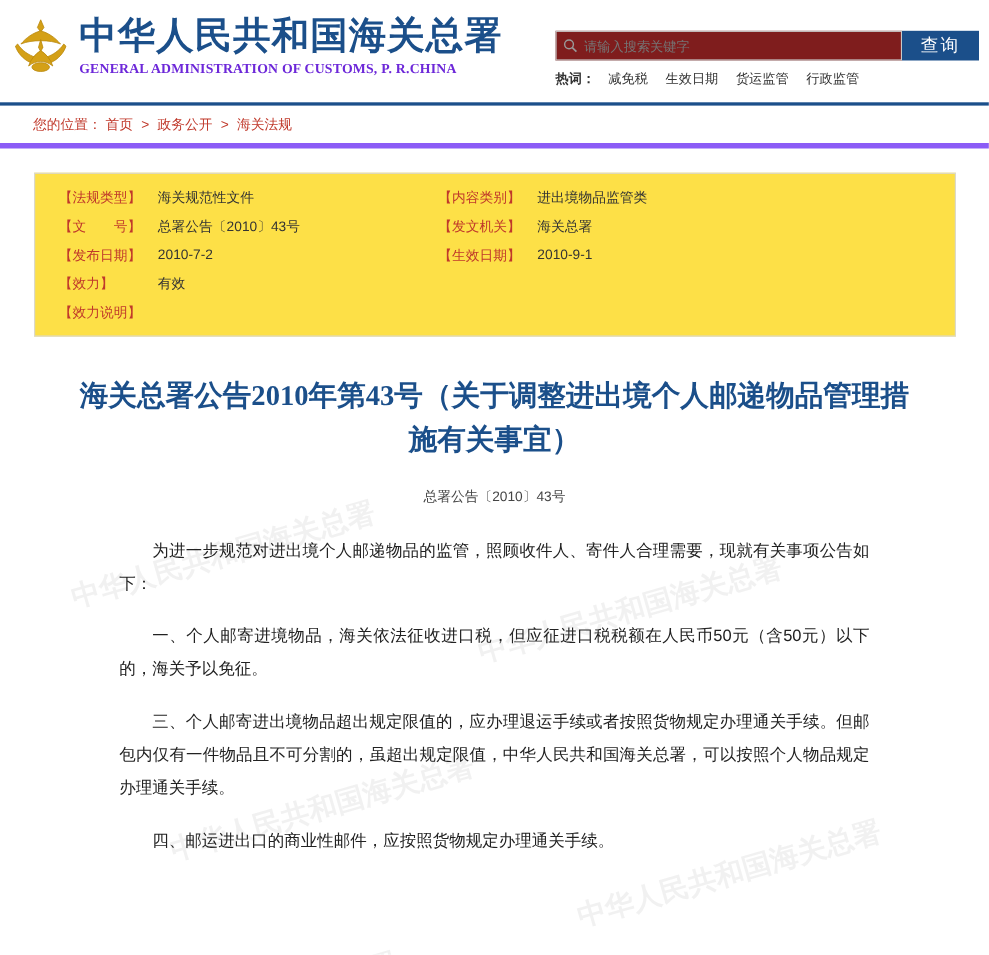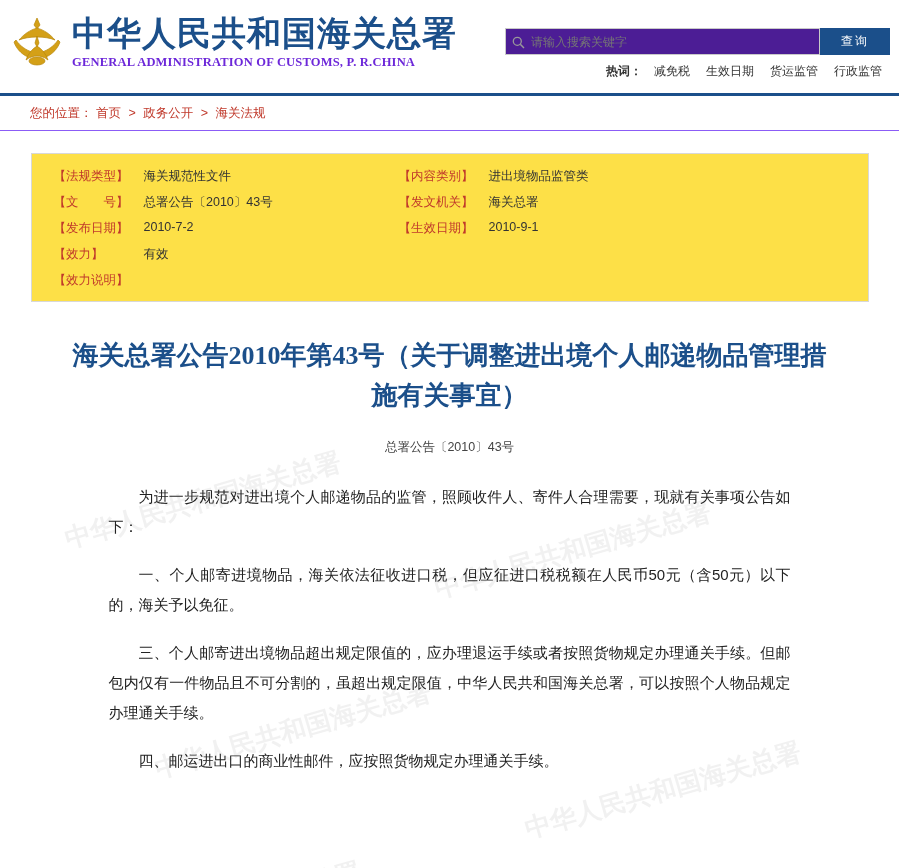--- a/index.html
+++ b/index.html
@@ -69,21 +69,21 @@
     width: 385px;
   }
   .search-row {
     display: flex;
     align-items: stretch;
     height: 27px;
   }
   .search-input-wrap {
     flex: 1;
     border: 1px solid #c9c9c9;
-    background: #4c1d95;
+    background: #7f1d1d;
     display: flex;
     align-items: center;
     padding-left: 6px;
     box-sizing: border-box;
     height: 27px;
   }
   .search-icon {
     width: 13px;
     height: 13px;
     flex: none;
@@ -97,55 +97,54 @@
     font-family: "Liberation Sans", sans-serif;
     width: 100%;
     height: 22px;
     line-height: 22px;
     background: transparent;
   }
   .search-btn {
     width: 70px;
     background: #1b4f8a;
     color: #fff;
-    font-size: 12px;
+    font-size: 16px;
     border: 0;
     cursor: pointer;
     font-family: "Liberation Sans", sans-serif;
     letter-spacing: 2px;
     height: 27px;
   }
   .hot-row {
     margin-top: 8px;
     font-size: 12px;
     color: #444;
     display: flex;
     align-items: center;
-    justify-content: flex-end;
   }
   .hot-label {
     font-weight: bold;
     color: #333;
     margin-right: 4px;
   }
   .hot-item {
     color: #333;
     text-decoration: none;
     margin: 0 8px;
     cursor: pointer;
   }
 
   
   .breadcrumb {
     height: 34px;
     line-height: 34px;
     font-size: 12.5px;
     color: #c0392b;
     padding-left: 30px;
-    border-bottom: 1px solid #8b5cf6;
+    border-bottom: 5px solid #8b5cf6;
     background: #fff;
   }
   .breadcrumb .bc-label { color: #c0392b; }
   .breadcrumb a { color: #c0392b; text-decoration: none; }
   .breadcrumb .sep { color: #c0392b; margin: 0 4px; }
 
   
   .content-wrap {
     position: relative;
     padding: 0;

